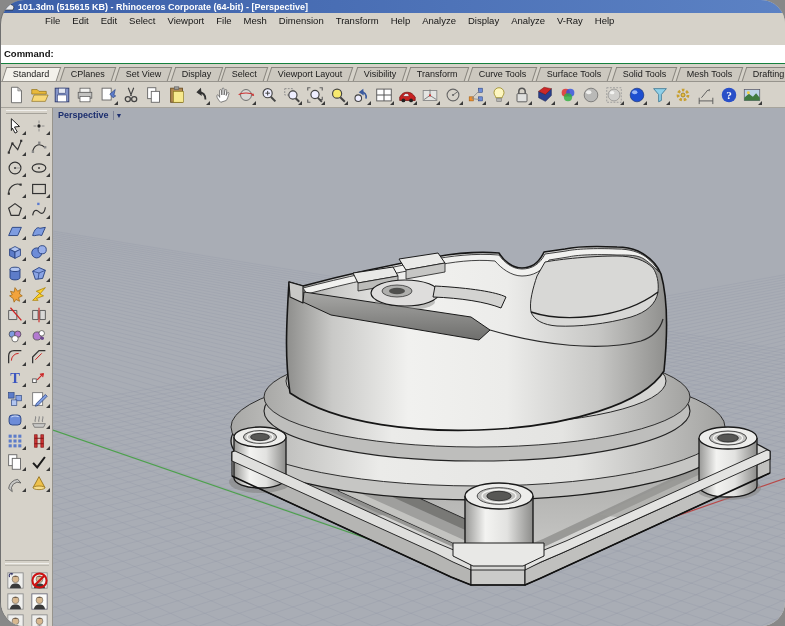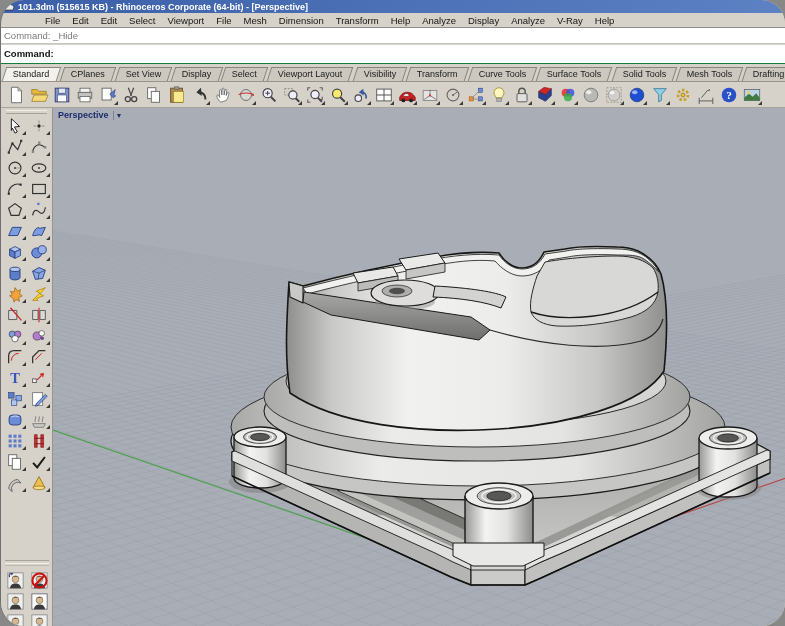--- a/index.html
+++ b/index.html
@@ -86,23 +86,20 @@
       <span class="menu-item">Dimension</span>
       <span class="menu-item">Transform</span>
       <span class="menu-item">Help</span>
       <span class="menu-item">Analyze</span>
       <span class="menu-item">Display</span>
       <span class="menu-item">Analyze</span>
       <span class="menu-item">V-Ray</span>
       <span class="menu-item">Help</span>
     </div>
 
-  <div class="cmd-history">
-    <span>Command: _Hide</span>
-  </div>
   <div class="cmd-prompt">
     <span>Command:</span>
   </div>
 
   <div class="tabs" id="tabs">
       <div class="tab active"><span>Standard</span></div>
       <div class="tab"><span>CPlanes</span></div>
       <div class="tab"><span>Set View</span></div>
       <div class="tab"><span>Display</span></div>
       <div class="tab"><span>Select</span></div>

